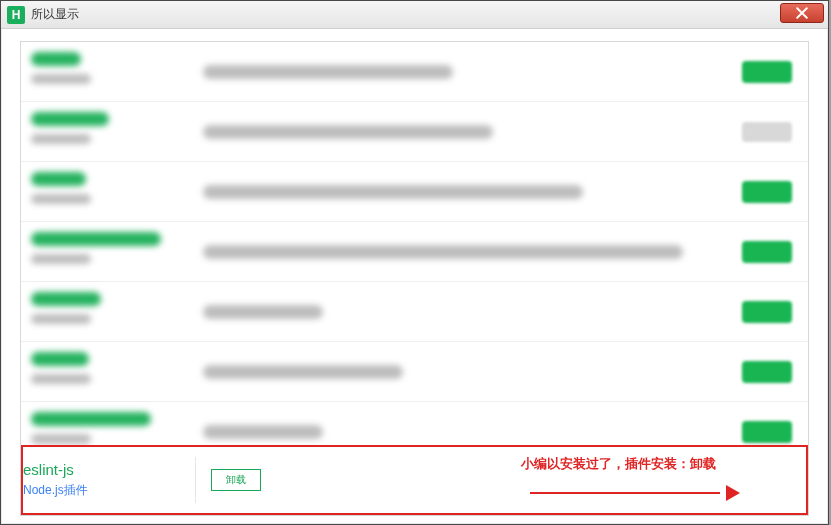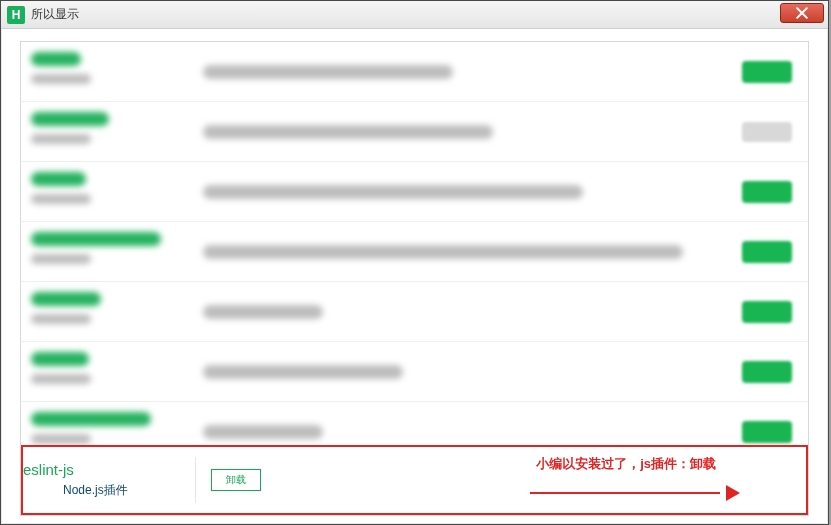--- a/index.html
+++ b/index.html
@@ -70,21 +70,21 @@
   }
 
   
   .focus-row {
     position: absolute; left: 0; right: 0; bottom: 0; height: 70px;
     border: 2px solid #e02424; background: #fff;
     display: flex; align-items: center;
   }
   .focus-row .left-pane { width: 172px; }
   .focus-row .plugin-name { color: #1aa658; font-size: 15px; margin-bottom: 4px; }
-  .focus-row .plugin-type { color: #0c4a6e; font-size: 12px; margin-left: 40px; }
+  .focus-row .plugin-type { color: #3b82f6; font-size: 12px; }
   .focus-row .divider { width: 1px; background: #e6e6e6; height: 46px; }
   .focus-row .desc { flex: 1; padding-left: 34px; color: #838383; font-size: 15px; }
   .focus-row .btn-area { width: 90px; display: flex; justify-content: center; padding-right: 10px; }
   .uninstall-btn {
     border: 1px solid #1aa658; color: #1aa658; background: #fff;
     font-size: 10px; padding: 3px 14px; cursor: pointer;
   }
 
   .annotation {
     position: absolute; right: 90px; top: 8px; color: #e02424; font-size: 13px; font-weight: 700; white-space: nowrap;
@@ -202,21 +202,21 @@
 
       <div class="focus-row">
         <div class="left-pane">
           <div class="plugin-name">eslint-js</div>
           <div class="plugin-type">Node.js插件</div>
         </div>
         <div class="divider"></div>
         <div class="btn-area">
           <button class="uninstall-btn">卸载</button>
         </div>
-        <div class="annotation">小编以安装过了，js插件：卸载</div>
+        <div class="annotation">小编以安装过了，插件安装：卸载</div>
         <div class="arrow-wrap">
           <div class="arrow-line"></div>
           <div class="arrow-head"></div>
         </div>
       </div>
 
     </div>
   </div>
 </div>
 

